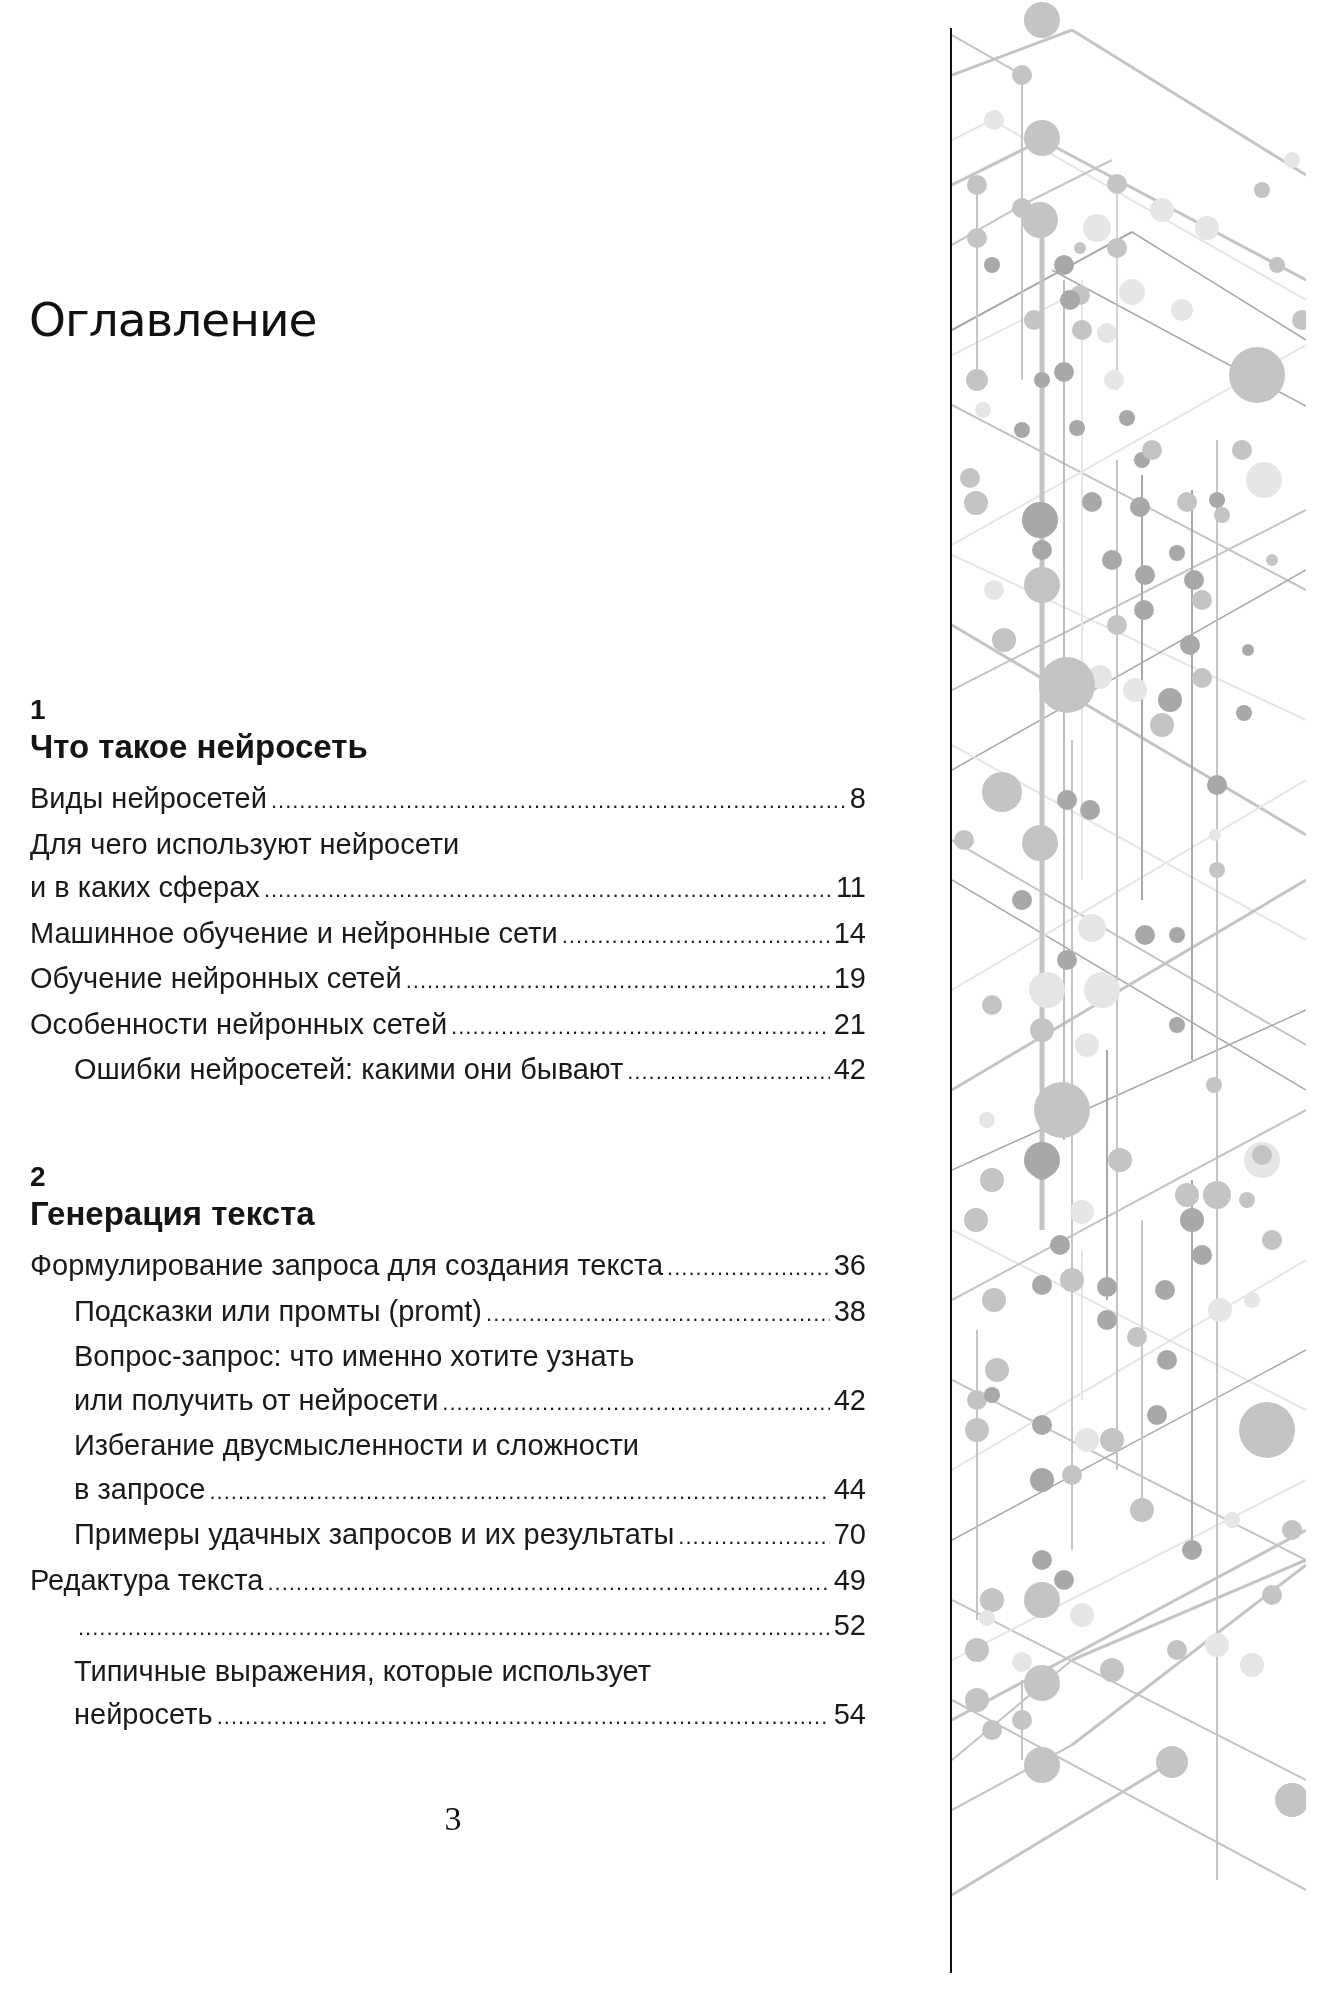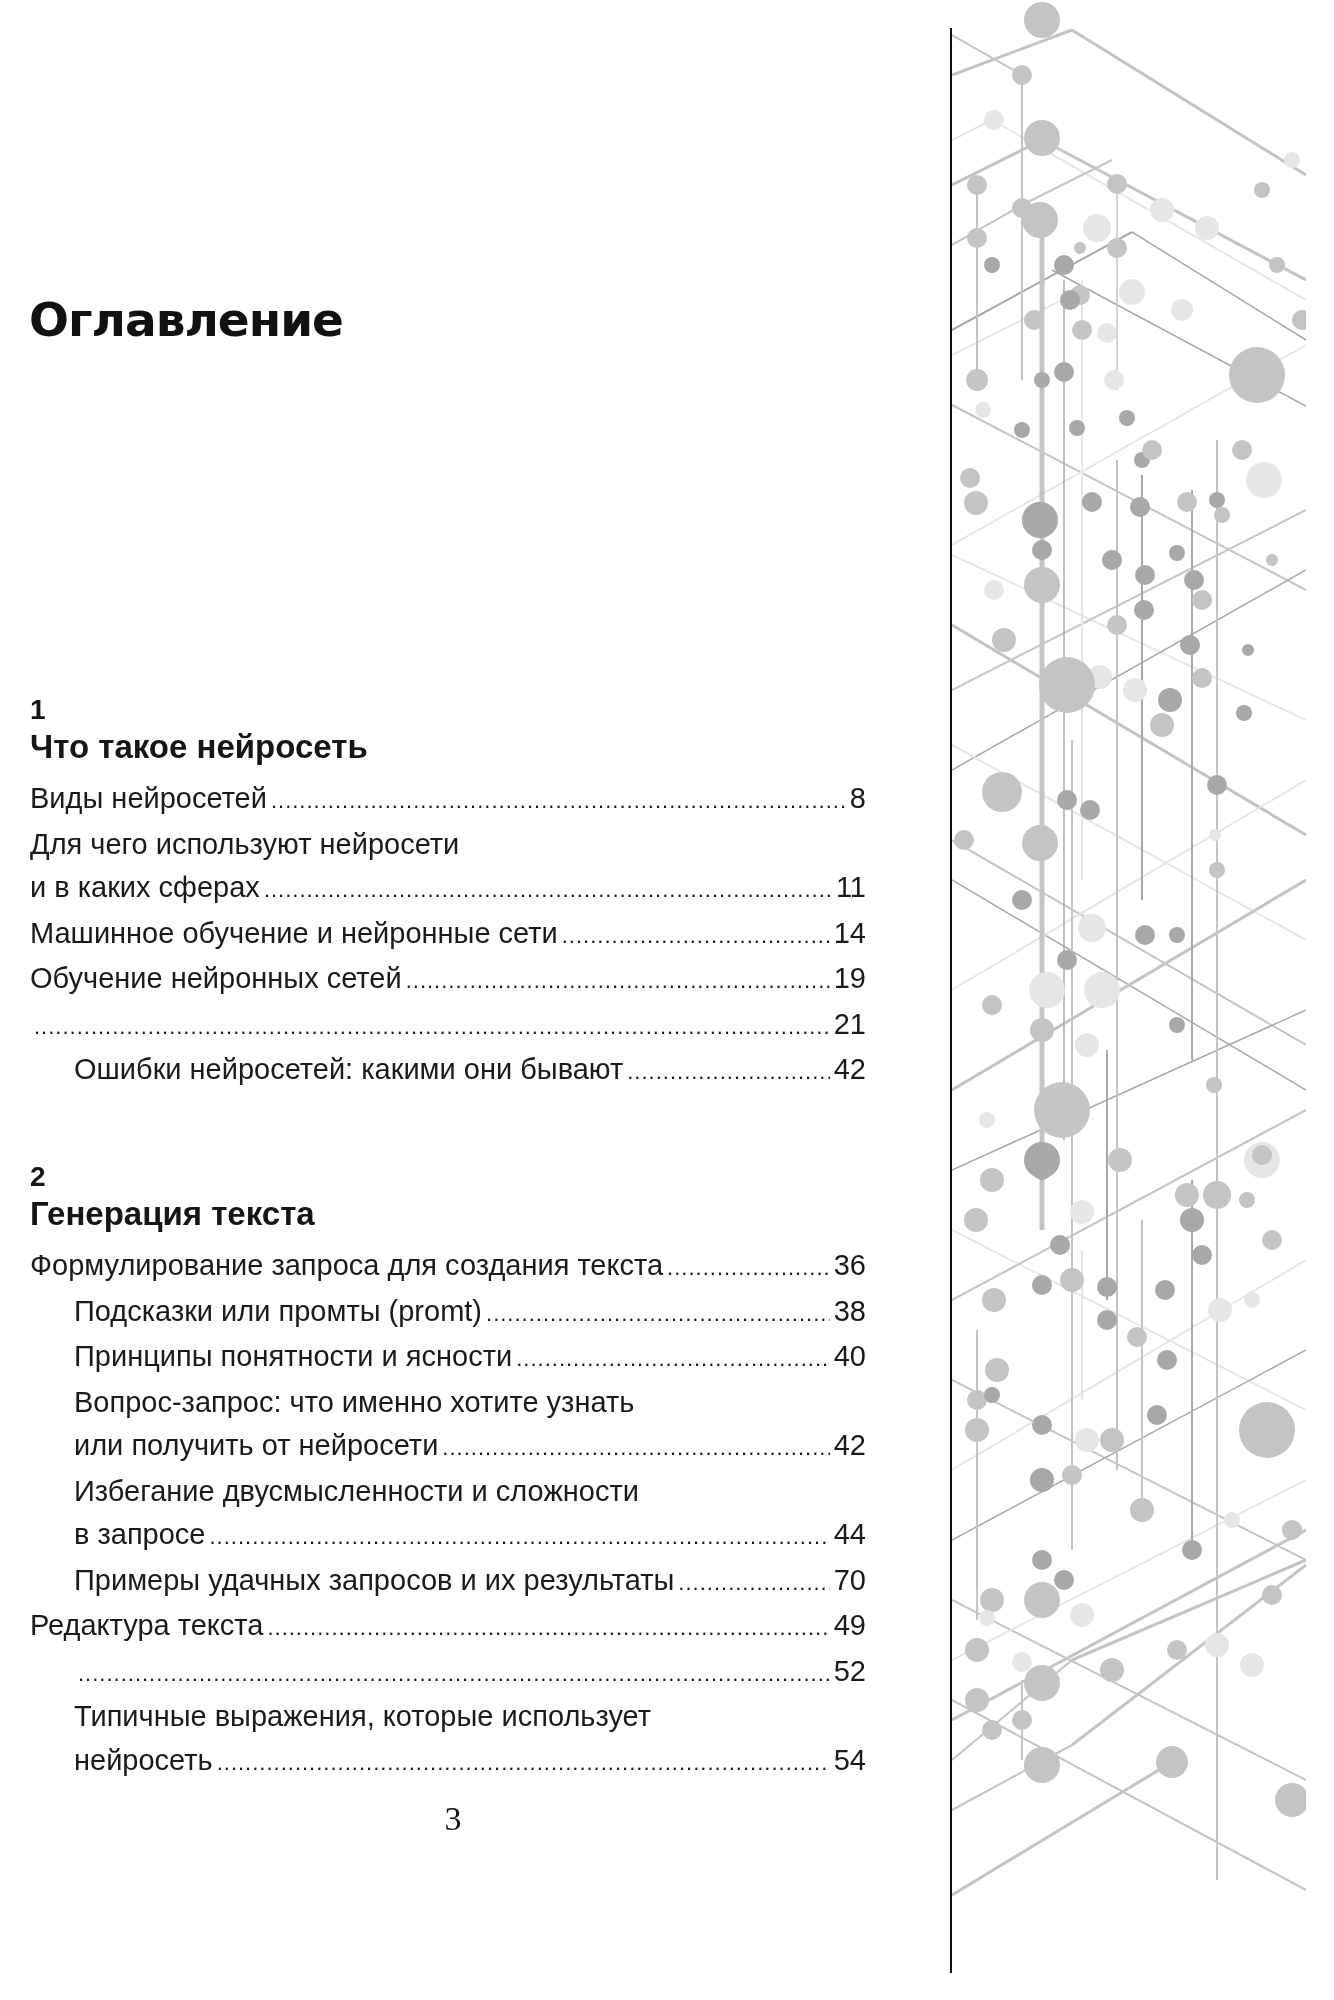--- a/index.html
+++ b/index.html
@@ -1,19 +1,19 @@
 <!DOCTYPE html>
 <html><head>
   <meta charset="utf-8">
   <style>
     html, body { margin: 0; padding: 0; background: #ffffff; }
     body { width: 1334px; height: 2000px; position: relative; overflow: hidden; color: #151515; }
     .page-title {
       position: absolute; left: 29px; top: 292px;
-      font-family: "DejaVu Sans", sans-serif; font-weight: bold;
+      font-family: "DejaVu Sans", sans-serif; font-weight: normal;
       font-size: 47px; letter-spacing: -1px; color: #111;
     }
     .toc { position: absolute; left: 30px; width: 836px; font-family: "Liberation Sans", sans-serif; }
     .sec-num { font-size: 28px; font-weight: bold; line-height: 34px; height: 34px; }
     .sec-title { font-size: 33px; font-weight: bold; line-height: 40px; margin-bottom: 10px; }
     .entry { font-size: 29px; line-height: 43.5px; color: #1a1a1a; }
     .entry.sub { padding-left: 44px; }
     .line { display: flex; align-items: baseline; white-space: nowrap; justify-content: space-between; }
     .line .txt { flex: 0 0 auto; }
     .line .dots { flex: 1 1 auto; overflow: hidden; margin: 0 4px; letter-spacing: 1px; font-size: 22px; }
@@ -61,20 +61,21 @@
       </div>
       <div class="entry">
         <div class="line">
           <span class="txt">Обучение нейронных сетей</span>
           <span class="dots"></span>
           <span class="pg">19</span>
         </div>
       </div>
       <div class="entry">
         <div class="line">
+          <span class="txt">Особенности нейронных сетей</span>
           <span class="dots"></span>
           <span class="pg">21</span>
         </div>
       </div>
       <div class="entry sub">
         <div class="line">
           <span class="txt">Ошибки нейросетей: какими они бывают</span>
           <span class="dots"></span>
           <span class="pg">42</span>
         </div>
@@ -91,27 +92,20 @@
           <span class="txt">Формулирование запроса для создания текста</span>
           <span class="dots"></span>
           <span class="pg">36</span>
         </div>
       </div>
       <div class="entry sub">
         <div class="line">
           <span class="txt">Подсказки или промты (promt)</span>
           <span class="dots"></span>
           <span class="pg">38</span>
-        </div>
-      </div>
-      <div class="entry sub">
-        <div class="line">
-          <span class="txt">Принципы понятности и ясности</span>
-          <span class="dots"></span>
-          <span class="pg">40</span>
         </div>
       </div>
       <div class="entry sub">
         <div class="line">
           <span class="txt">Вопрос-запрос: что именно хотите узнать</span>
         </div>
         <div class="line">
           <span class="txt">или получить от нейросети</span>
           <span class="dots"></span>
           <span class="pg">42</span>

